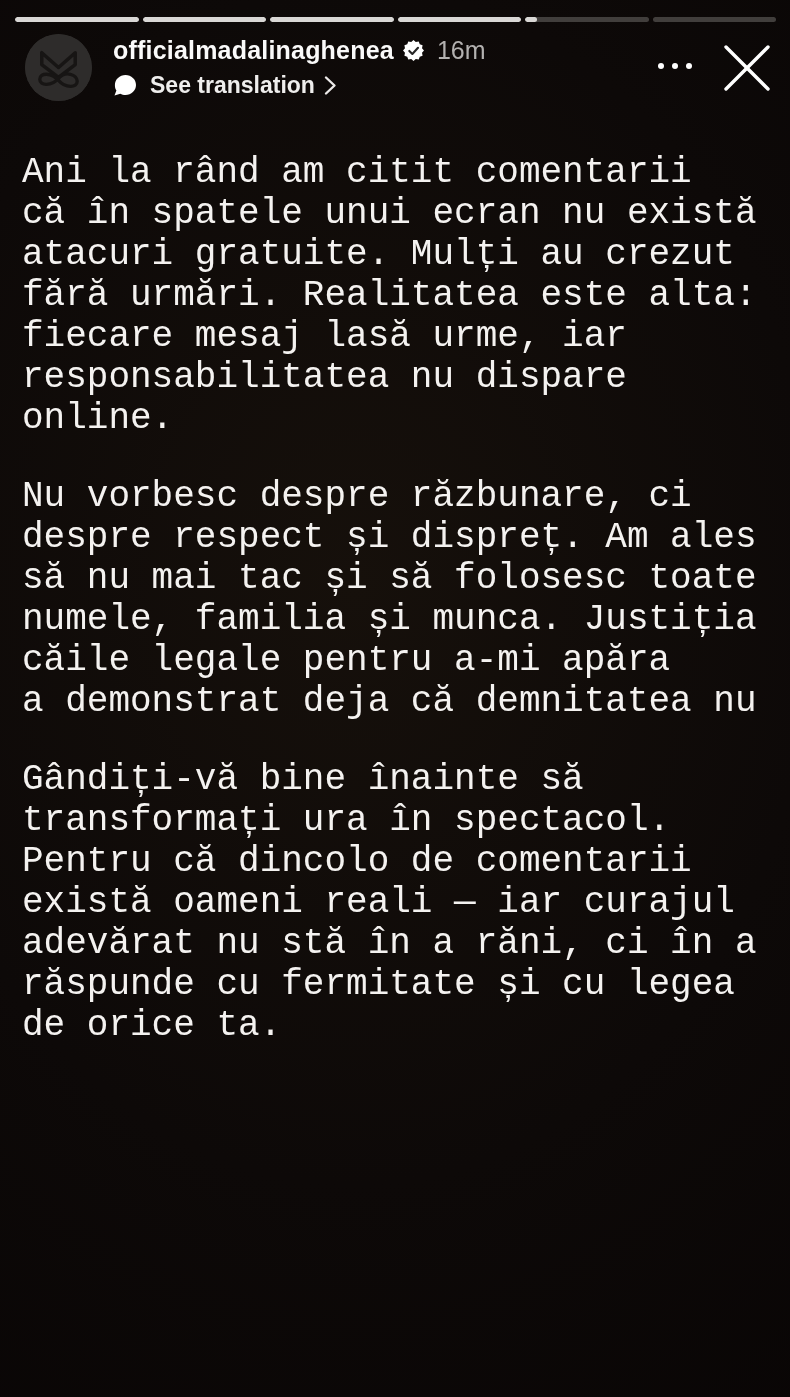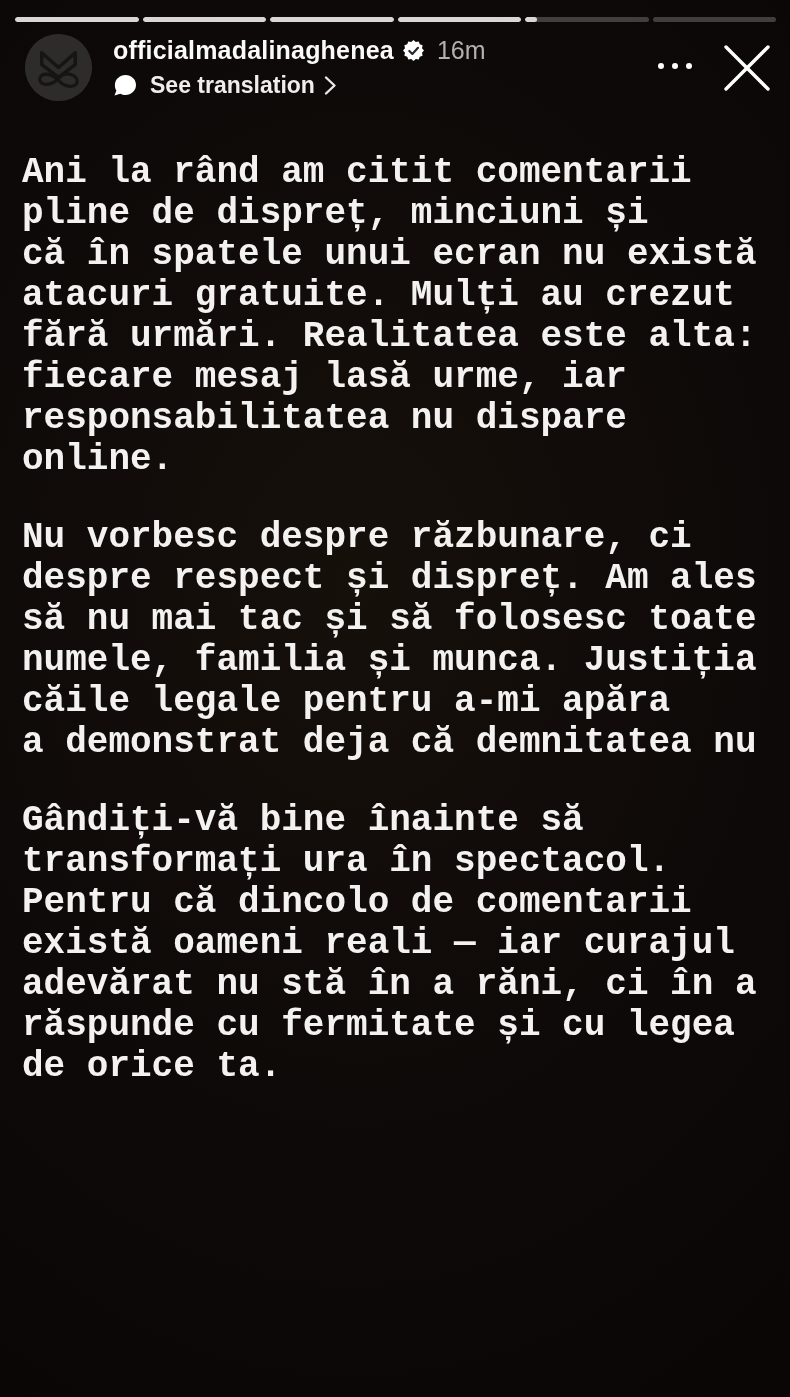--- a/index.html
+++ b/index.html
@@ -62,21 +62,21 @@
     padding:10px 6px;margin-right:26px;transform:translateY(-2px);
   }
   .menu-button .dot{width:6px;height:6px;border-radius:50%;background:#fff;}
   .close-button{background:none;border:none;cursor:pointer;padding:0;}
   .close-button svg{width:46px;height:46px;display:block;}
 
   
   .story-text{
     position:absolute;top:152px;left:22px;right:12px;
     font-family:"Liberation Mono","DejaVu Sans Mono",monospace;
-    font-weight:700;font-size:36px;line-height:41px;
+    font-weight:400;font-size:36px;line-height:41px;
     color:var(--text);
   }
   .paragraph{margin-bottom:37px;}
   .line{white-space:nowrap;}
 </style>
 </head>
 <body>
 
 <div class="screen">
 
@@ -143,21 +143,20 @@
           <line x1="44" y1="2" x2="2" y2="44" stroke="#ffffff" stroke-width="3.4" stroke-linecap="round"></line>
         </svg>
       </button>
     </div>
 
   </div>
 
   <div class="story-text">
       <div class="paragraph">
         <div class="line">Ani la rând am citit comentarii</div>
-        <div class="line">pline de dispreț, minciuni și</div>
         <div class="line">că în spatele unui ecran nu există</div>
         <div class="line">atacuri gratuite. Mulți au crezut</div>
         <div class="line">fără urmări. Realitatea este alta:</div>
         <div class="line">fiecare mesaj lasă urme, iar</div>
         <div class="line">responsabilitatea nu dispare</div>
         <div class="line">online.</div>
       </div>
       <div class="paragraph">
         <div class="line">Nu vorbesc despre răzbunare, ci</div>
         <div class="line">despre respect și dispreț. Am ales</div>

